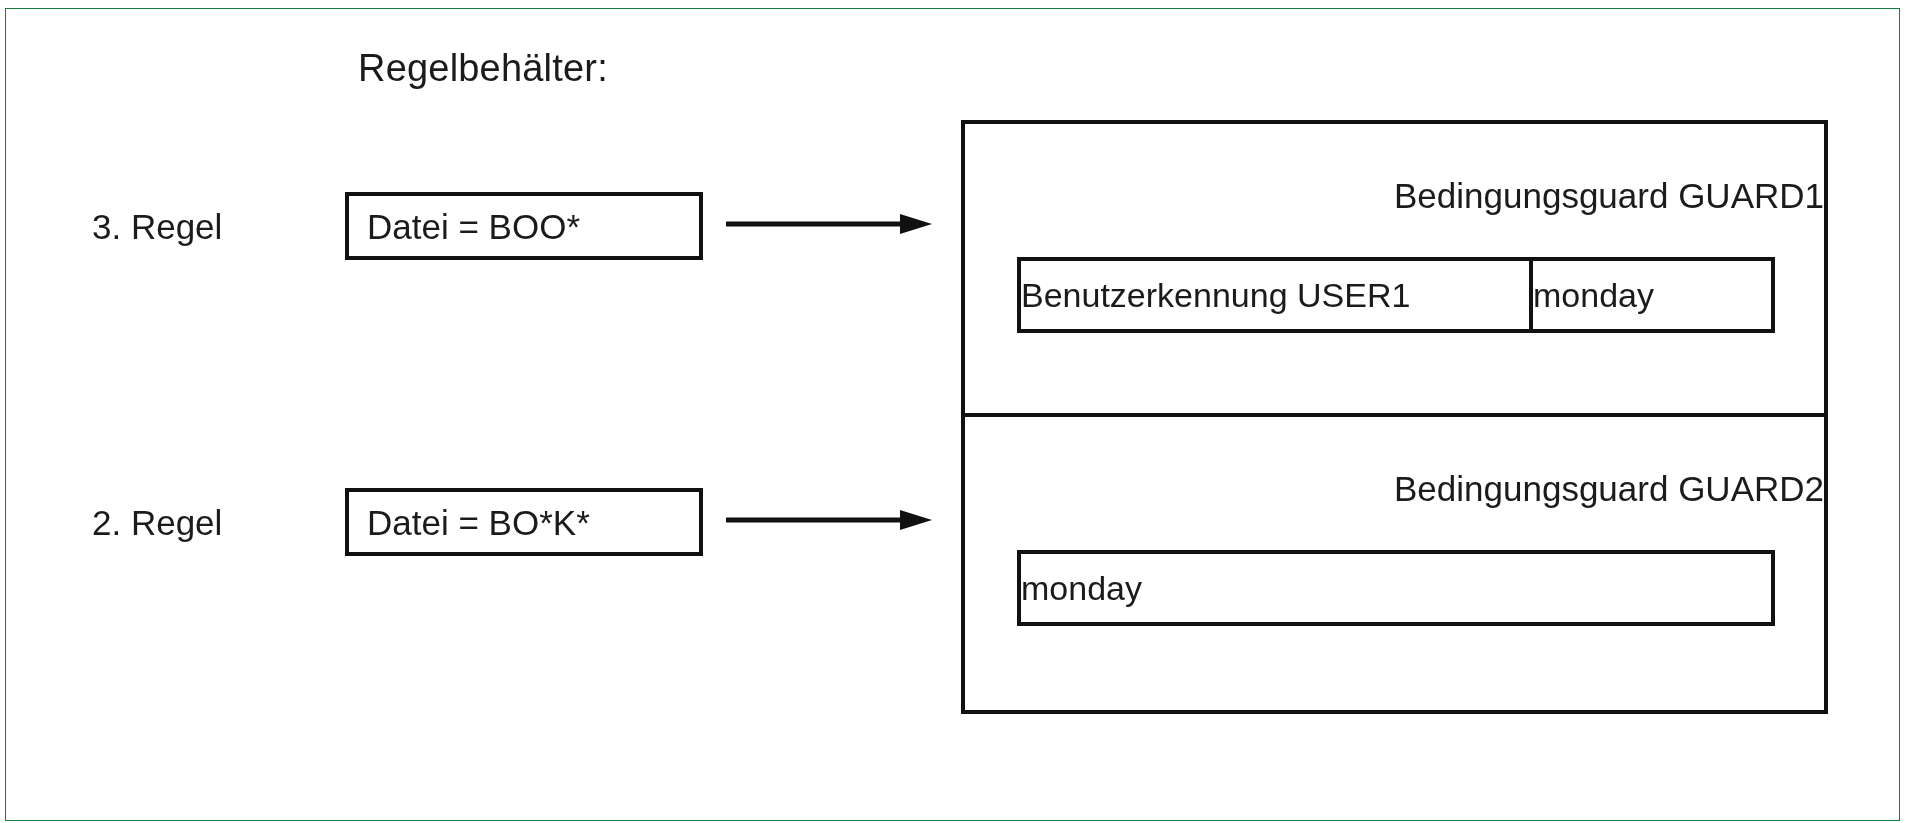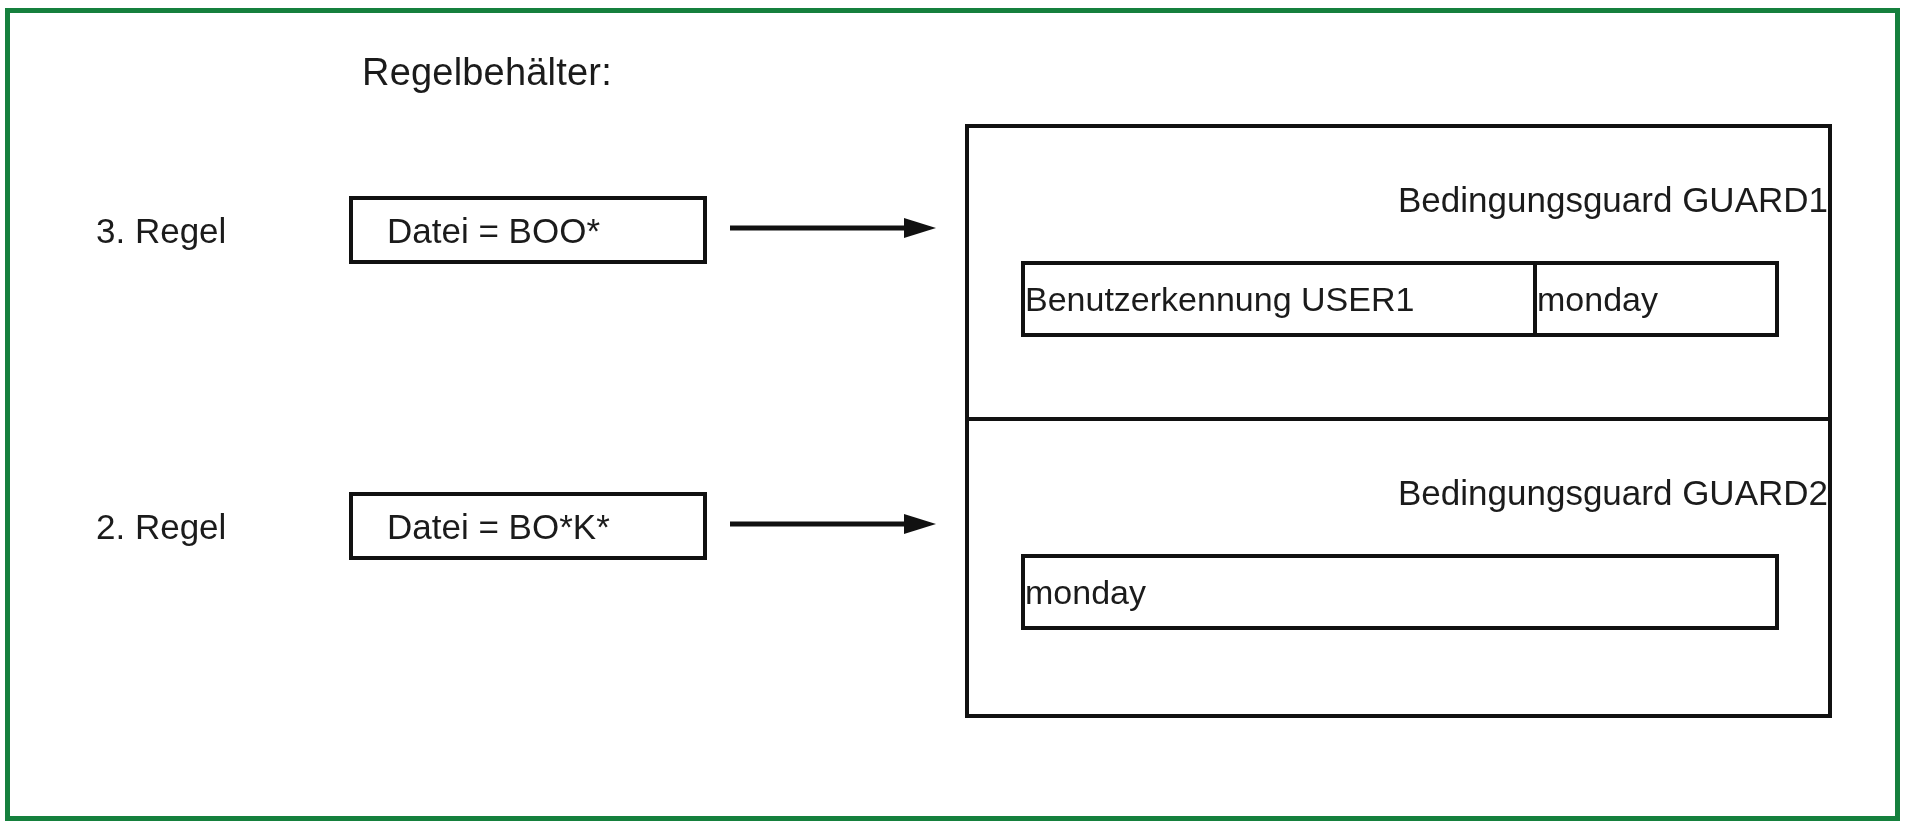--- a/index.html
+++ b/index.html
@@ -21,21 +21,21 @@
     overflow: hidden;
   }
 
   
   .outer-frame {
     position: absolute;
     left: 5px;
     top: 8px;
     width: 1895px;
     height: 813px;
-    border: 5px solid #15803d;
+    border: 1px solid #15803d;
     box-sizing: border-box;
     background: #ffffff;
   }
 
   
   .title {
     position: absolute;
     left: 352px;
     top: 38px;
     font-size: 38px;
@@ -55,21 +55,21 @@
   .rule-label.r2 { left: 86px; top: 494px; }
 
   
   .cond-box {
     position: absolute;
     box-sizing: border-box;
     border: 4px solid #111111;
     background: #ffffff;
     display: flex;
     align-items: center;
-    padding-left: 34px;
+    padding-left: 18px;
   }
   .cond-box.c1 { left: 339px; top: 183px; width: 358px; height: 68px; }
   .cond-box.c2 { left: 339px; top: 479px; width: 358px; height: 68px; }
   .cond-text {
     font-size: 35px;
     color: #1b1b1b;
     white-space: nowrap;
     line-height: 1;
   }
 

